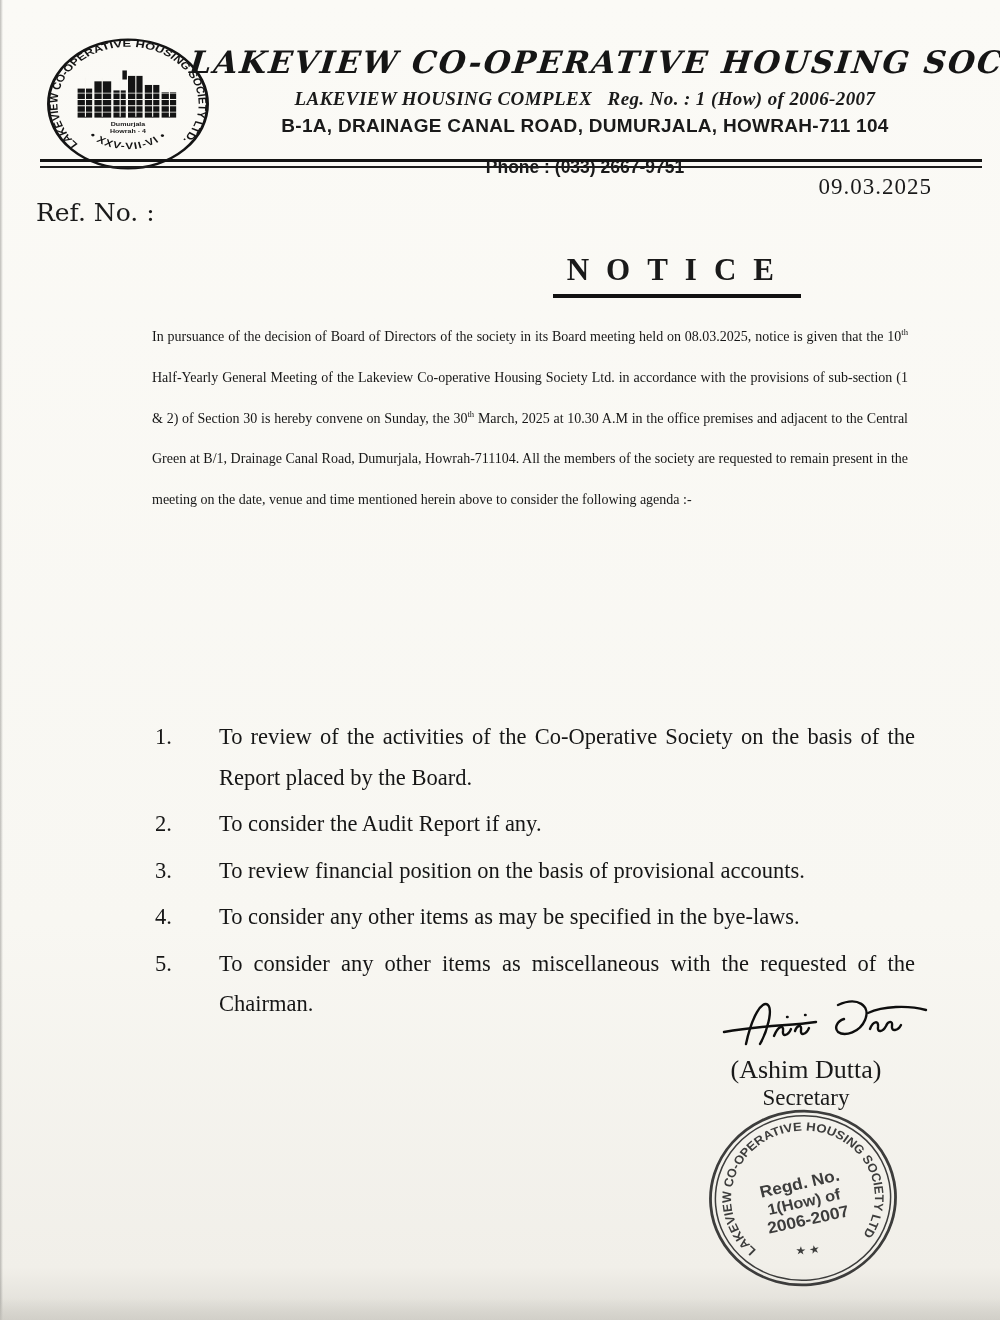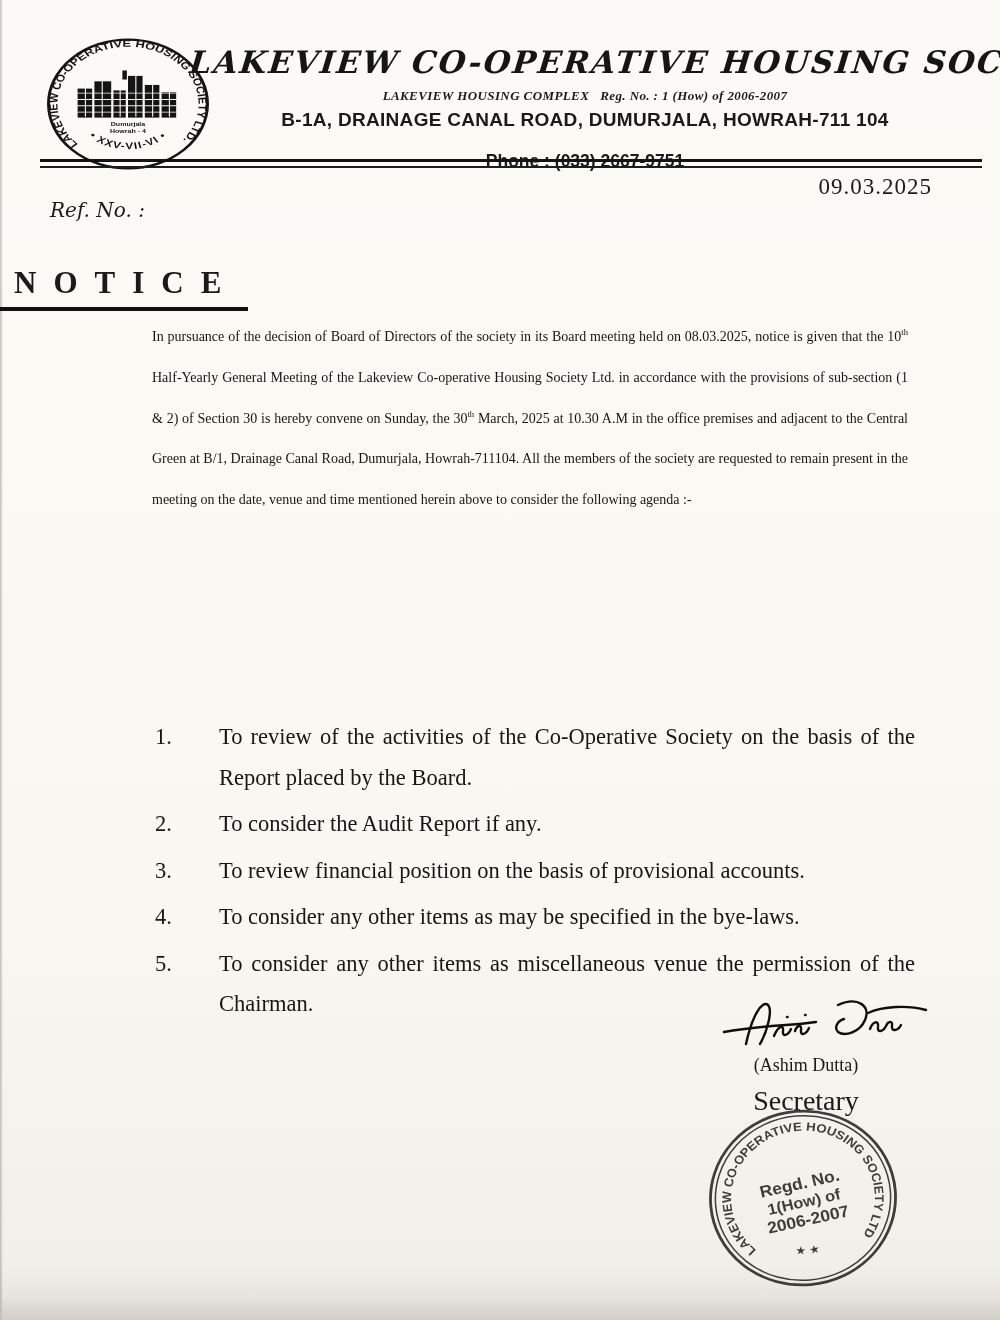--- a/index.html
+++ b/index.html
@@ -16,55 +16,55 @@
     background:linear-gradient(180deg,rgba(160,158,150,0),#c9c7c0); opacity:.6; }
 
   
   .logo { position:absolute; left:44px; top:36px; width:168px; height:136px; }
   .head-text { position:absolute; left:190px; top:44px; width:790px; text-align:center; }
   .society-name {
     font-family:"DejaVu Serif","Liberation Serif",serif;
     font-style:italic; font-weight:bold; font-size:31px; letter-spacing:2px;
     transform:skewX(-6deg); white-space:nowrap; color:#151515;
   }
-  .complex-line { margin-top:8px; font-style:italic; font-weight:bold; font-size:13px; letter-spacing:.4px; }
+  .complex-line { margin-top:8px; font-style:italic; font-weight:bold; font-size:19px; letter-spacing:.4px; }
   .address-line { margin-top:5px; font-family:"Liberation Sans","DejaVu Sans",sans-serif;
     font-weight:bold; font-size:19px; letter-spacing:.3px;text-align:center; }
   .phone-line { margin-top:20px; font-family:"Liberation Sans","DejaVu Sans",sans-serif;
     font-weight:bold; font-size:17.5px; }
   .rule-double { position:absolute; left:40px; top:159px; width:942px; height:9px;
     border-top:3px solid #141414; border-bottom:2px solid #1d1d1d; }
 
   
   .date-value { position:absolute; top:174px; right:68px; font-size:23px; letter-spacing:1px; }
-  .ref-label { position:absolute; left:50px; top:198px; font-style:italic; font-size:20px;
+  .ref-label { position:absolute; left:36px; top:198px; font-size:25px;
     font-family:"DejaVu Serif","Liberation Serif",serif; }
   .date-line { position:absolute; top:198px; right:30px; font-style:italic; font-size:20px;
     font-family:"DejaVu Serif","Liberation Serif",serif; }
   .date-line .dots { font-style:normal; letter-spacing:1px; }
 
   
-  .notice-wrap { position:absolute; left:0; top:265px; width:801px; text-align:left; }
+  .notice-wrap { position:absolute; left:0; top:252px; width:801px; text-align:right; }
   .notice-title { display:inline-block; font-size:31px; font-weight:bold; letter-spacing:17px;
     padding:0 10px 6px 14px; border-bottom:4px solid #111; }
 
   
   .body-par { position:absolute; left:152px; top:317px; width:756px;
     font-size:14px; line-height:40.8px; text-align:justify; color:#161616; }
   .body-par sup { font-size:.62em; line-height:0; }
 
   .agenda { position:absolute; left:155px; top:717px; width:760px; font-size:22.5px; color:#161616; }
   .agenda-item { display:flex; margin-bottom:6px; line-height:40.5px; }
   .agenda-num { width:64px; flex:0 0 64px; }
   .agenda-text { flex:1; text-align:justify; }
 
   
   .sig-ink { position:absolute; left:718px; top:992px; width:215px; height:62px; }
-  .sig-name { position:absolute; left:700px; top:1055px; width:212px; text-align:center; font-size:18px; }
-  .sig-title { position:absolute; left:700px; top:1085px; width:212px; text-align:center; font-size:28px; }
+  .sig-name { position:absolute; left:700px; top:1055px; width:212px; text-align:center; font-size:26px; }
+  .sig-title { position:absolute; left:700px; top:1085px; width:212px; text-align:center; font-size:23px; }
 
   
   .stamp { position:absolute; left:705px; top:1106px; width:196px; height:184px;
     transform:rotate(-5deg); opacity:.92; }
 </style>
 </head>
 <body>
 
 <div class="page">
   <div class="scan-edge-left"></div>
@@ -142,21 +142,21 @@
     <div class="agenda-item">
       <span class="agenda-num">3.</span>
       <span class="agenda-text">To review financial position on the basis of provisional accounts.</span>
     </div>
     <div class="agenda-item">
       <span class="agenda-num">4.</span>
       <span class="agenda-text">To consider any other items as may be specified in the bye-laws.</span>
     </div>
     <div class="agenda-item">
       <span class="agenda-num">5.</span>
-      <span class="agenda-text">To consider any other items as miscellaneous venue the permission of the Chairman.</span>
+      <span class="agenda-text">To consider any other items as miscellaneous with the requested of the Chairman.</span>
     </div>
   </div>
 
   <svg class="sig-ink" viewBox="0 0 215 62">
     <g fill="none" stroke="#0e0e0e" stroke-width="2.4" stroke-linecap="round" stroke-linejoin="round">
       <path d="M 6,40 C 45,33 70,34 98,30"></path>
       <path d="M 28,52 C 34,24 44,8 50,13 C 55,18 49,40 42,52"></path>
       <path d="M 56,44 C 60,34 66,32 65,39 C 64,45 70,44 73,37"></path>
       <path d="M 77,39 C 79,33 84,32 83,38 C 82,44 88,43 91,36"></path>
       <path d="M 69,25 L 69.6,25"></path>

